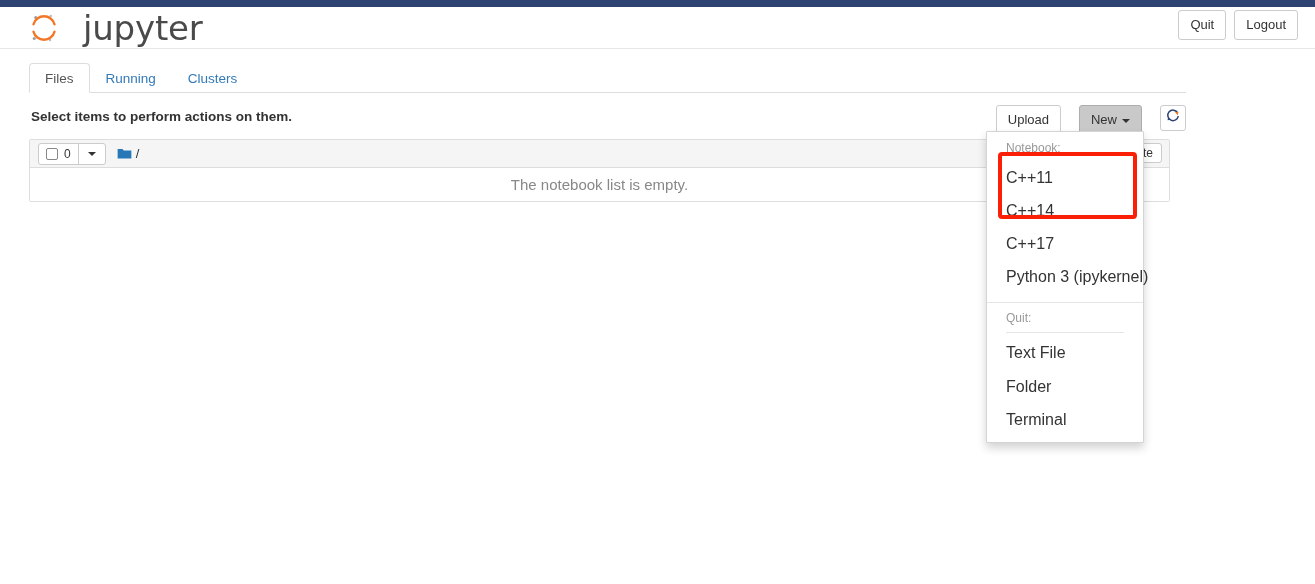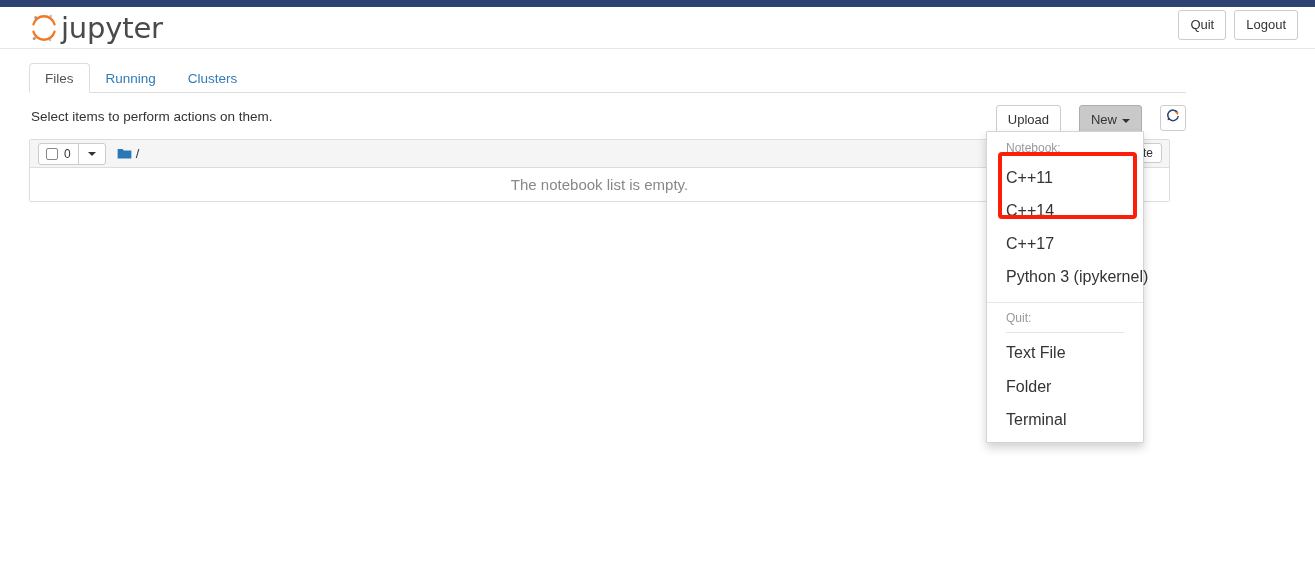--- a/index.html
+++ b/index.html
@@ -26,23 +26,23 @@
     background: #ffffff;
     border-bottom: 1px solid #e7e7e7;
   }
   .logo-wrap {
     position: absolute; left: 29px; top: 2px;
     display: flex; align-items: center;
     height: 38px;
   }
   .logo-mark { width: 30px; height: 32px; display: block; }
   .logo-text {
-    font-size: 29px; color: #4a4a4a;
+    font-size: 34px; color: #4a4a4a;
     font-family: "DejaVu Sans", sans-serif;
-    margin-left: 2px; letter-spacing: -0.2px;
+    margin-left: 24px; letter-spacing: -0.2px;
     line-height: 1;
   }
 
   .header-btns {
     position: absolute; right: 17px; top: 3px;
     display: flex; gap: 8px; margin-left: 28px;
   }
   .btn {
     font-family: "Liberation Sans", sans-serif;
     font-size: 13px;
@@ -83,21 +83,21 @@
     cursor: default;
   }
 
   
   .action-row {
     position: absolute; top: 105px; left: 29px;
     width: 1157px; height: 30px;
   }
   .select-msg {
     position: absolute; left: 2px; top: 4px;
-    font-size: 13.5px; color: #333333;
+    font-size: 13.5px; color: #333333; font-weight: bold;
   }
   .right-tools {
     position: absolute; right: 0; top: 0;
     display: flex; gap: 18px; align-items: flex-start;
   }
   .btn-caret {
     display: inline-block;
     width: 0; height: 0;
     margin-left: 5px;
     vertical-align: middle;

